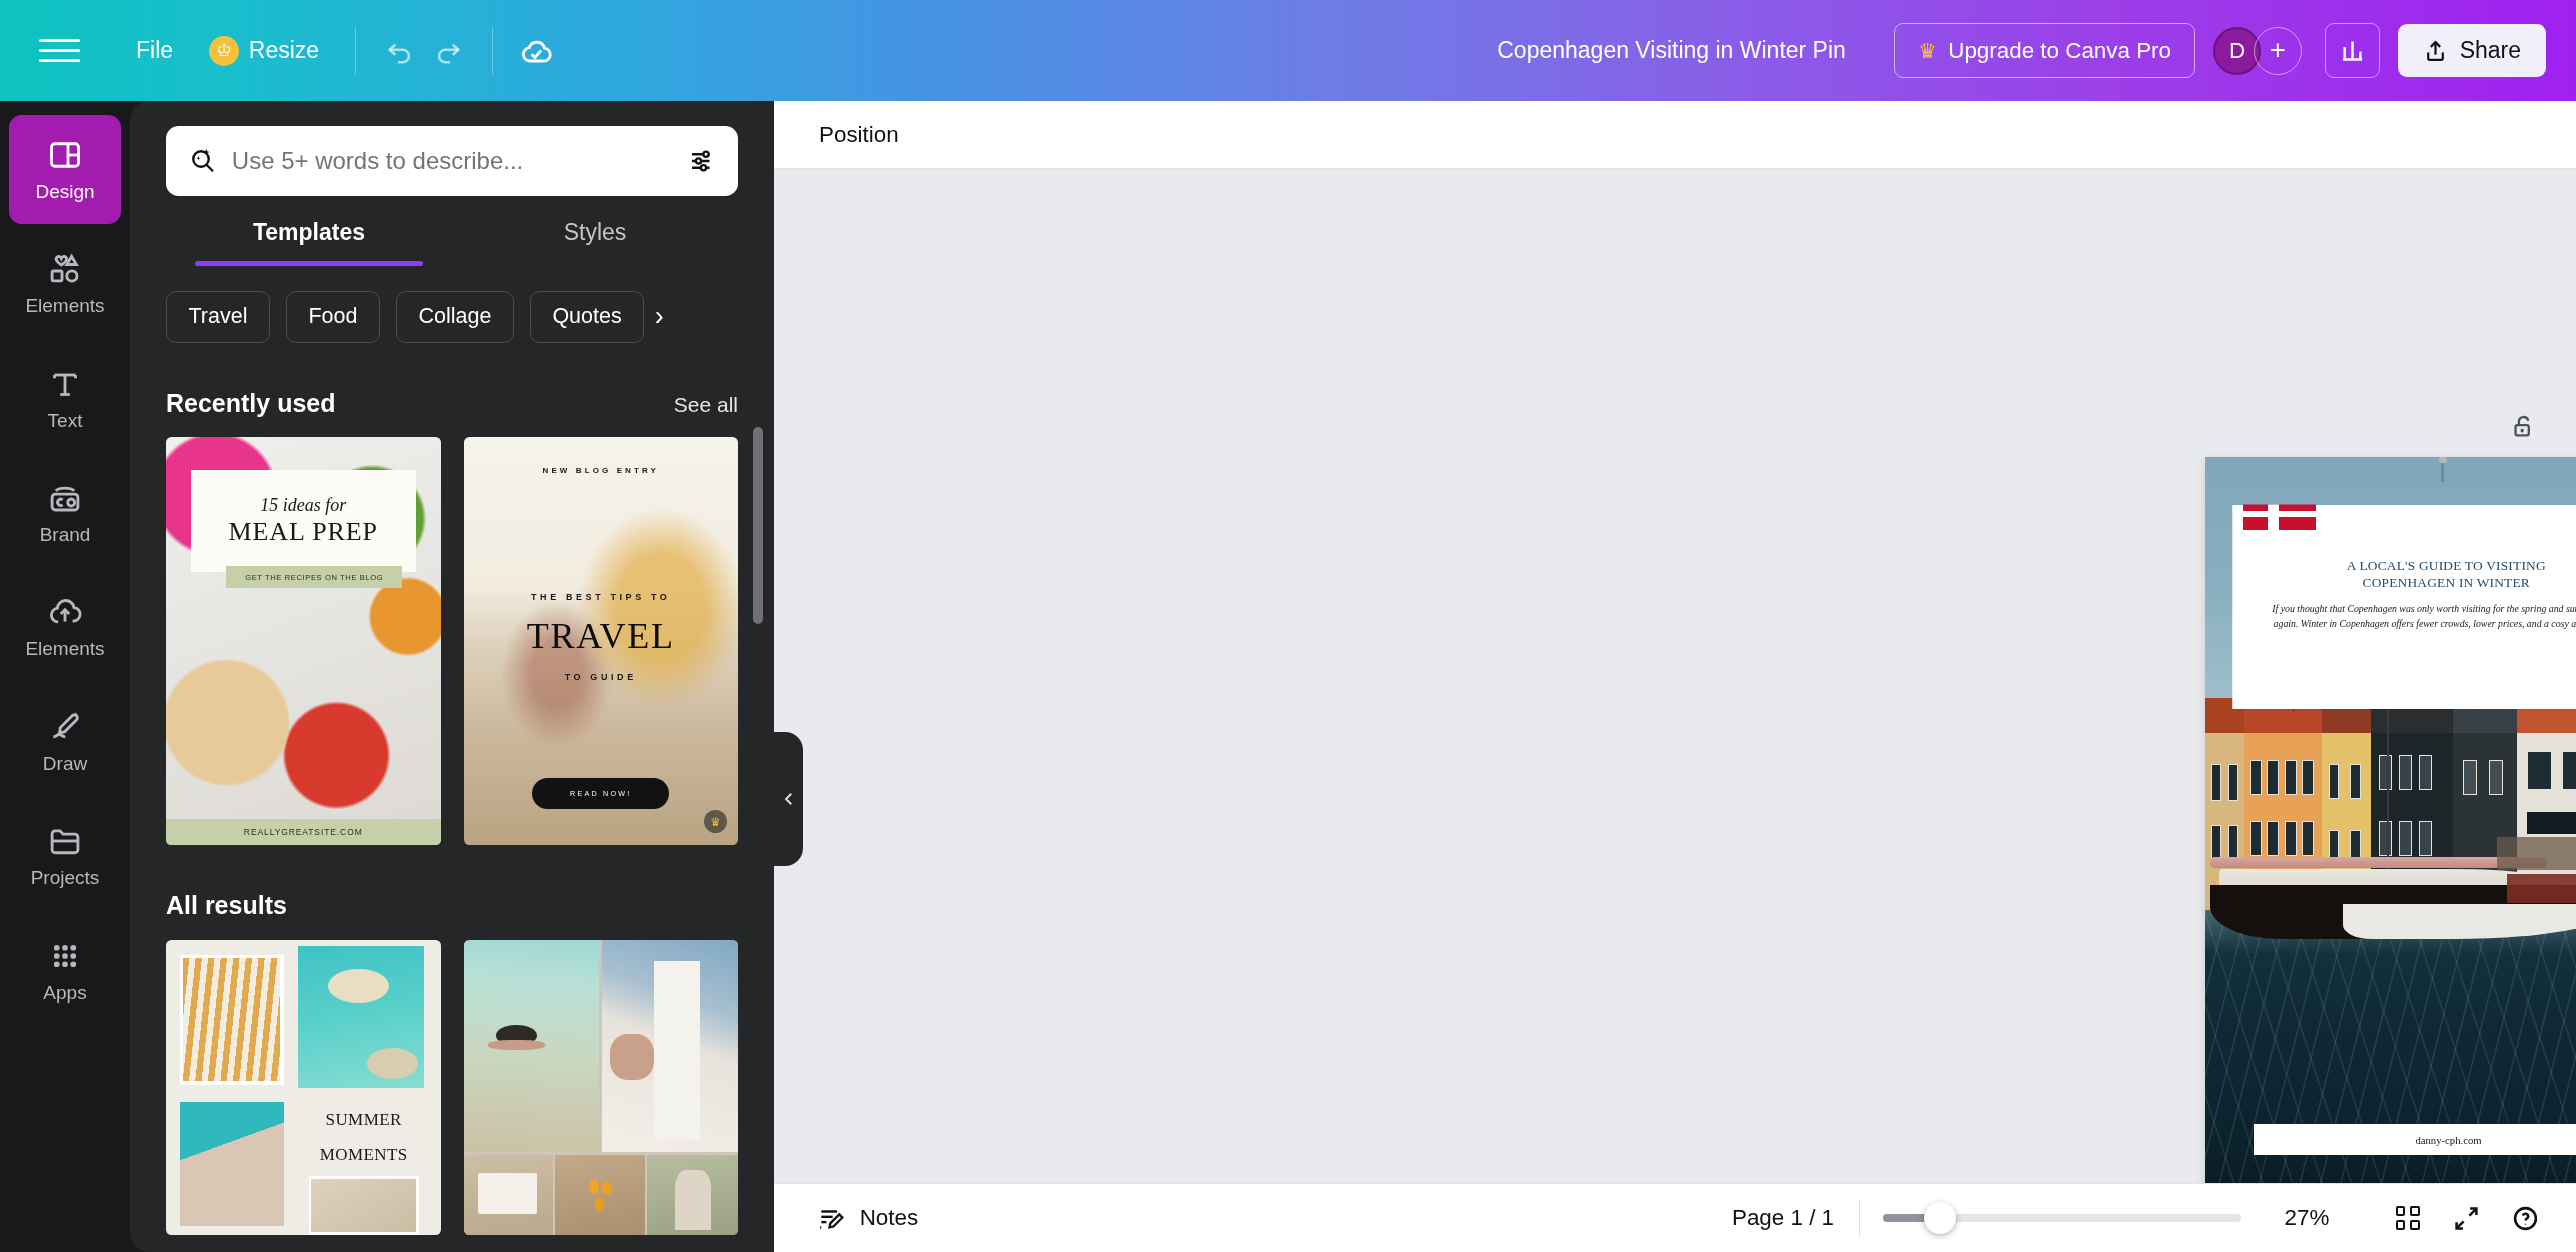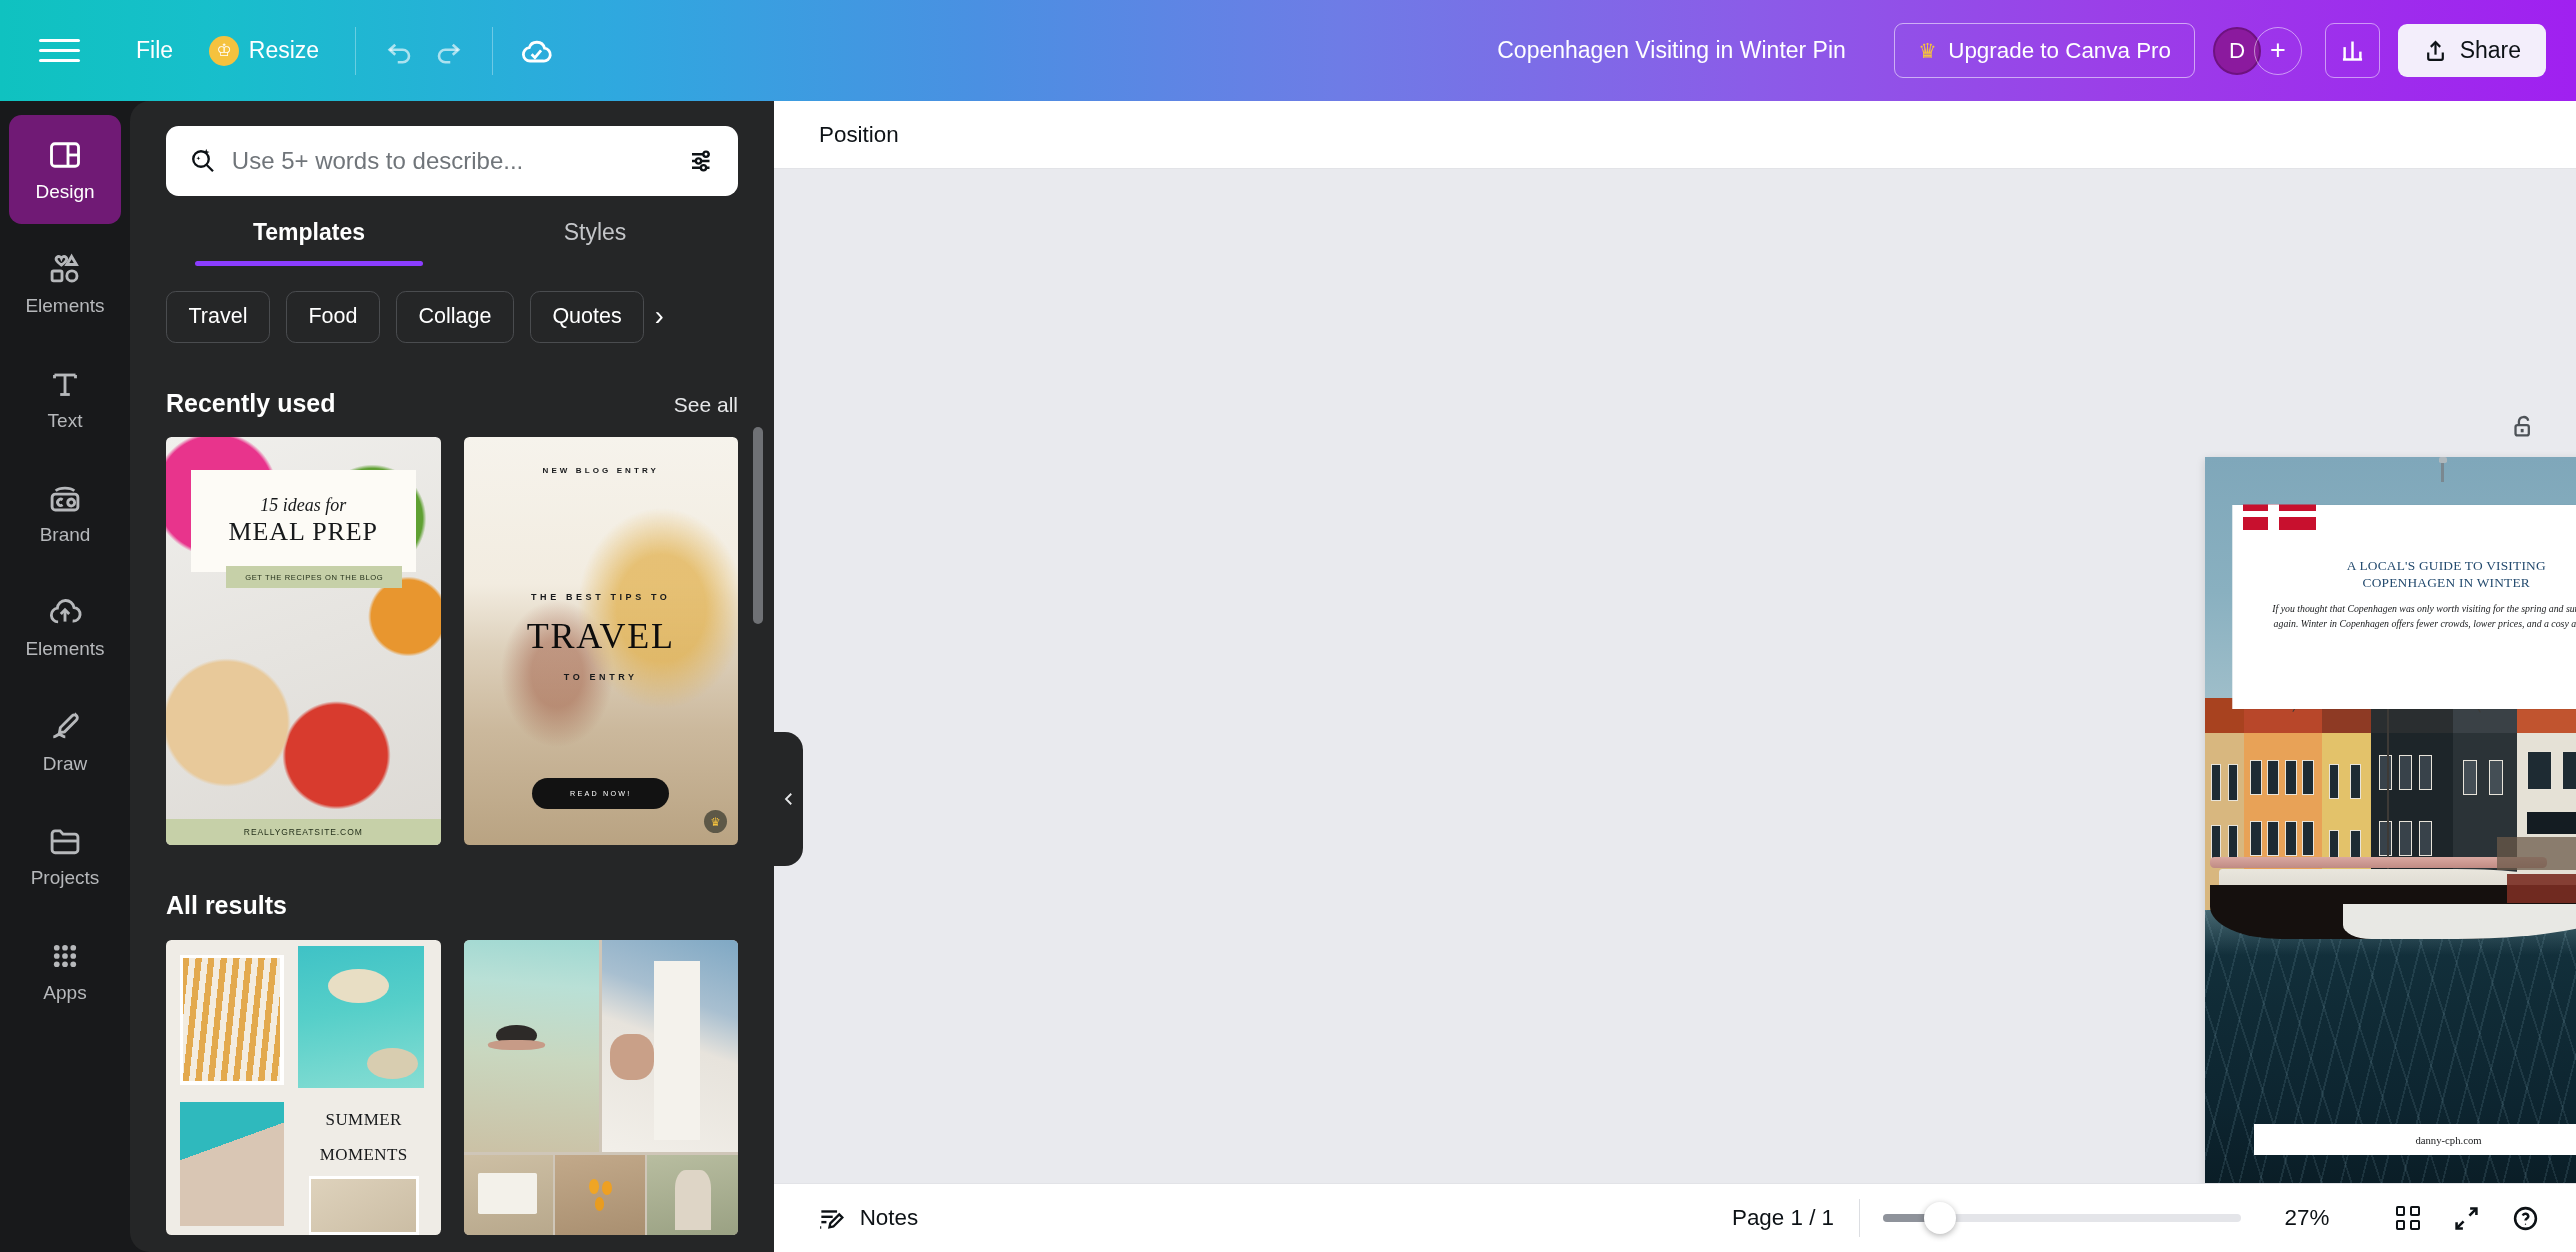--- a/index.html
+++ b/index.html
@@ -54,21 +54,21 @@
 
   
   .body-row { flex: 1 1 auto; display: flex; min-height: 0; position: relative; }
 
   
   .rail { width: 130px; flex: 0 0 130px; background: #18191b; display: flex;
     flex-direction: column; align-items: center; padding-top: 14.3px; position: relative; z-index: 22; }
   .rail-item { width: 112px; height: 109px; border-radius: 12.5px; display: flex;
     flex-direction: column; align-items: center; justify-content: center; gap: 8px;
     color: #b6b8bb; cursor: pointer; margin-bottom: 5.4px; }
-  .rail-item.active { background: #701a75; color: #fff; }
+  .rail-item.active { background: #a21caf; color: #fff; }
   .rail-item svg { stroke: currentColor; fill: none; stroke-width: 1.9; }
   .rail-label { font-size: 19px; }
 
   
   .panel { width: 644px; flex: 0 0 644px; background: #252627; display: flex;
     flex-direction: column; border-top-left-radius: 19.7px; border-bottom-left-radius: 19.7px;
     position: relative; z-index: 20; overflow: hidden; }
   .search-wrap { padding: 25px 36px 0 36px; }
   .search-box { height: 70px; background: #fff; border-radius: 12.5px; display: flex;
     align-items: center; padding: 0 21.5px; gap: 14.3px; }
@@ -420,21 +420,21 @@
             <div class="ph" style="background:
                  radial-gradient(ellipse at 72% 42%, rgba(226,178,80,.75) 0 16%, rgba(0,0,0,0) 30%),
                  radial-gradient(ellipse at 34% 58%, rgba(150,70,48,.42) 0 10%, rgba(0,0,0,0) 22%)"></div>
             <div style="position:absolute;left:0;right:0;top:7%;text-align:center;font-size:8px;
                         letter-spacing:3.1px;color:#17191b;font-family:'Liberation Sans',sans-serif;font-weight:bold">NEW BLOG ENTRY</div>
             <div style="position:absolute;left:0;right:0;top:38%;text-align:center;font-size:9px;
                         letter-spacing:3.6px;color:#17191b;font-family:'Liberation Sans',sans-serif;font-weight:bold">THE BEST TIPS TO</div>
             <div style="position:absolute;left:0;right:0;top:43.5%;text-align:center;font-size:36px;
                         letter-spacing:1.8px;color:#0d0d0d;font-family:'Liberation Serif',serif">TRAVEL</div>
             <div style="position:absolute;left:0;right:0;top:57.5%;text-align:center;font-size:9px;
-                        letter-spacing:3.6px;color:#17191b;font-family:'Liberation Sans',sans-serif;font-weight:bold">TO ENTRY</div>
+                        letter-spacing:3.6px;color:#17191b;font-family:'Liberation Sans',sans-serif;font-weight:bold">TO GUIDE</div>
             <div style="position:absolute;left:25%;right:25%;bottom:9%;height:7.5%;background:#121212;
                         border-radius:18px;display:flex;align-items:center;justify-content:center">
               <span style="font-size:7.2px;letter-spacing:2.2px;color:#fff;font-family:'Liberation Sans',sans-serif">READ NOW!</span>
             </div>
             <div style="position:absolute;right:4%;bottom:3%;width:23px;height:23px;border-radius:50%;
                         background:#5d5847;display:flex;align-items:center;justify-content:center;font-size:11.6px;color:#f5c23e">♛</div>
           </div>
         </div>
 
         <div class="sec-head">

